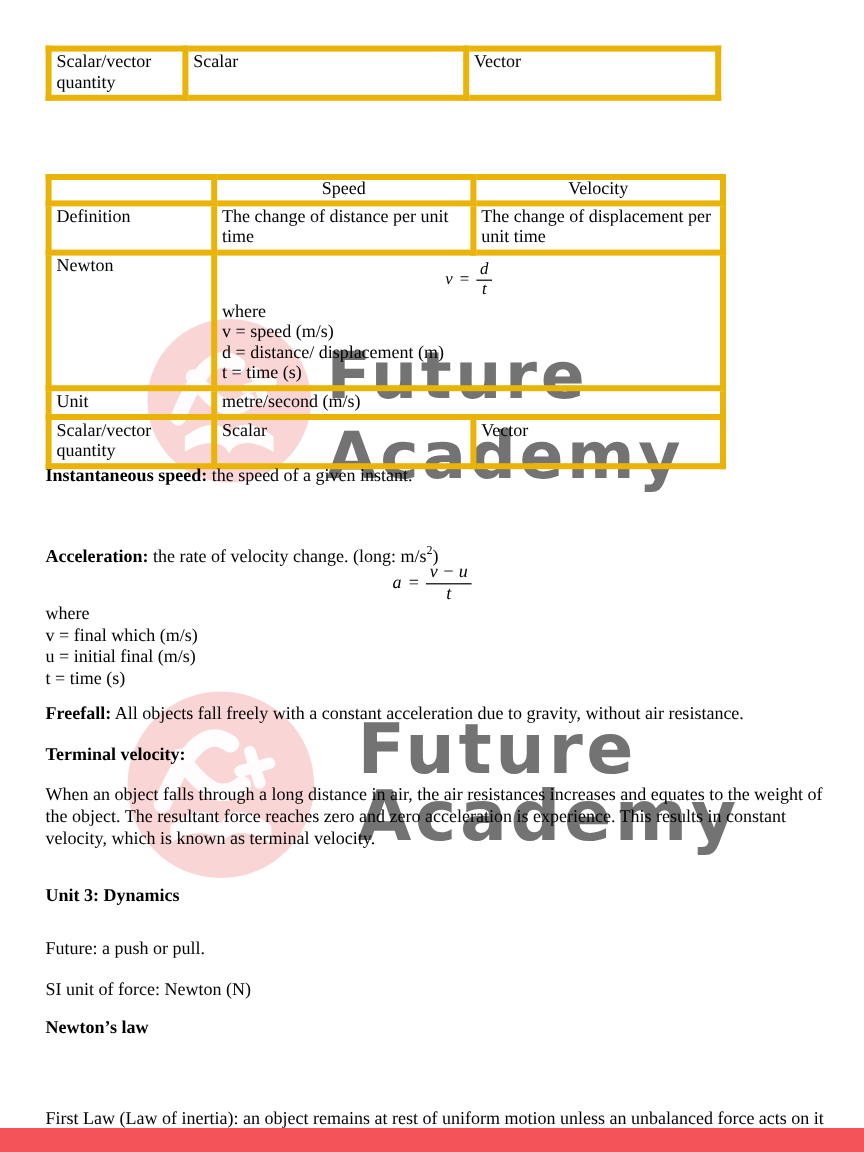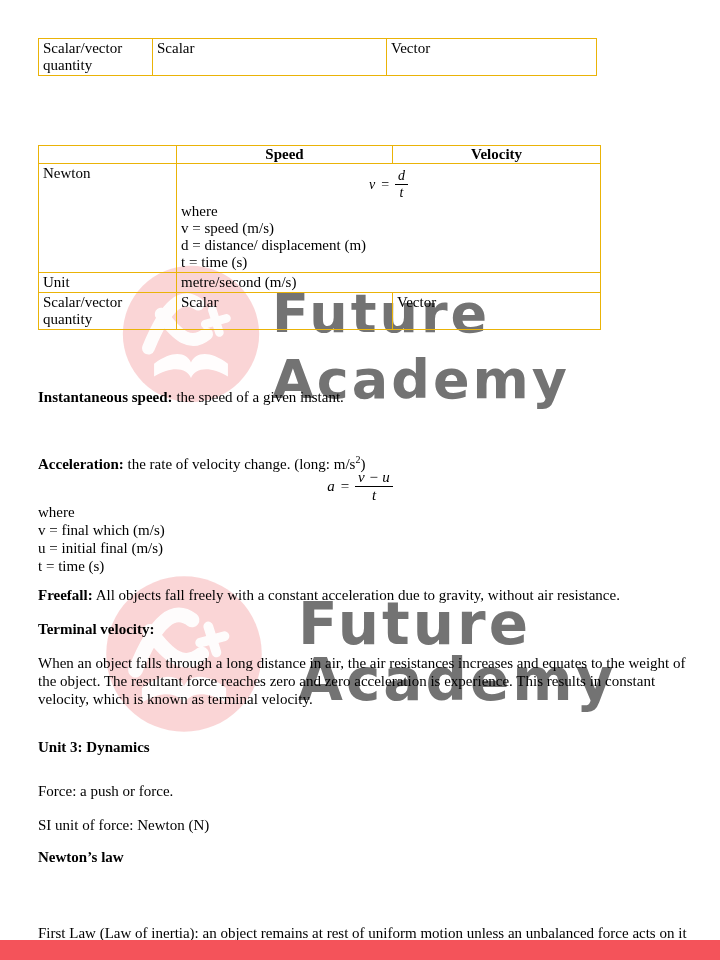--- a/index.html
+++ b/index.html
@@ -19,27 +19,27 @@
   .wm-text-1 { left:272px; top:281px; font-size:54px; line-height:66px; }
   .wm-text-2 { left:298px; top:596px; font-size:58px; line-height:56px; }
   .wm-badge-1 { left:120px; top:263px; }
   .wm-badge-2 { left:103px; top:573px; }
 
   
   .content { position:absolute; inset:0; z-index:1; }
 
   table { border-collapse:collapse; table-layout:fixed; position:absolute; }
   td {
-    border:1px solid #eab308; font-size:15px; line-height:17px;
+    border:5px solid #eab308; font-size:15px; line-height:17px;
     vertical-align:top; padding:1px 4px; overflow:hidden;
   }
   .top-table { left:38px; top:38px; width:558px; }
   .top-table td { height:32px; }
   .main-table { left:38px; top:145px; width:562px; }
-  .main-table .hdr td { text-align:center; padding:0 4px; height:17px;font-weight:bold; }
+  .main-table .hdr td { text-align:center; padding:0 4px; height:17px; }
   .main-table .sv-row td { height:34px; }
 
   .frac-line { text-align:center; margin:3px 0 2px; }
   .frac-row { display:inline-flex; align-items:center; gap:6px; font-size:14px; line-height:16px; }
   .var { font-style:italic; }
   .stack { display:inline-flex; flex-direction:column; text-align:center; }
   .num { border-bottom:1px solid #000; padding:0 3px; }
   .where-line { line-height:17px; }
 
   .para { position:absolute; left:38px; font-size:15px; line-height:18px; white-space:nowrap; }
@@ -118,20 +118,25 @@
       <colgroup>
           <col style="width:138px">
           <col style="width:216px">
           <col style="width:208px">
         </colgroup>
       <tbody>
           <tr class="hdr">
         <td></td>
         <td>Speed</td>
         <td>Velocity</td>
+      </tr>
+      <tr>
+        <td>Definition</td>
+        <td>The change of distance per unit time</td>
+        <td>The change of displacement per unit time</td>
       </tr>
       <tr>
         <td>Newton</td>
         <td colspan="2">
           <div class="frac-line">
             <span class="frac-row">
               <span class="var">v</span>
               <span>=</span>
               <span class="stack">
                 <span class="num var">d</span>
@@ -191,21 +196,21 @@
     <div class="para b" style="top:620px">Terminal velocity:</div>
 
     <div class="para" style="top:654px">
       <div>When an object falls through a long distance in air, the air resistances increases and equates to the weight of</div>
       <div>the object. The resultant force reaches zero and zero acceleration is experience. This results in constant</div>
       <div>velocity, which is known as terminal velocity.</div>
     </div>
 
     <div class="para b u" style="top:738px">Unit 3: Dynamics</div>
 
-    <div class="para" style="top:782px">Force: a push or force.</div>
+    <div class="para" style="top:782px">Future: a push or pull.</div>
 
     <div class="para" style="top:816px">SI unit of force: Newton (N)</div>
 
     <div class="para b" style="top:848px">Newton’s law</div>
 
     <div class="para" style="top:924px">
       <span class="u">First Law (Law of inertia):</span><span> an object remains at rest of uniform motion unless an unbalanced force acts on it</span>
     </div>
 
     <div class="bottom-bar"></div>

